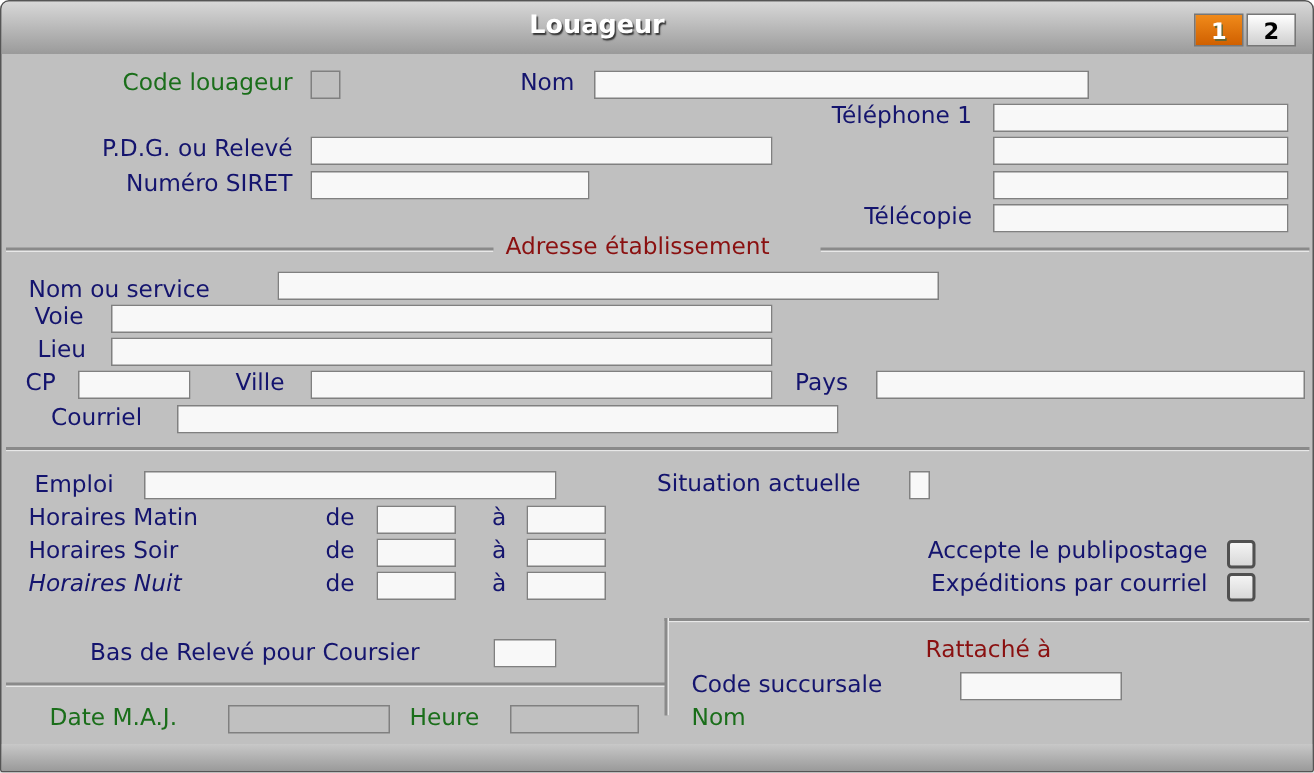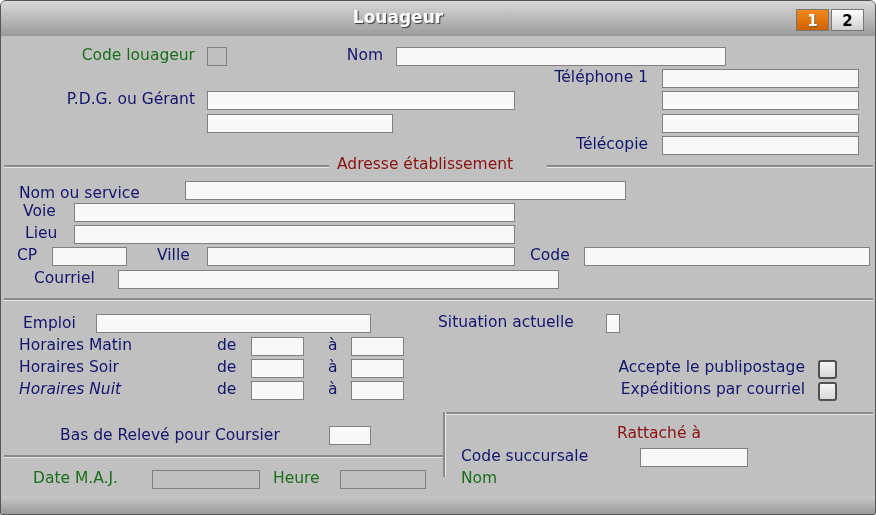--- a/index.html
+++ b/index.html
@@ -33,25 +33,26 @@
 
   <div class="lbl green r" style="left:20px; top:45px; width:174px;">Code louageur</div>
   <input class="fld ro" style="left: 206px; top: 46px; width: 20px;" readonly="" value="">
 
   <div class="lbl r" style="left:300px; top:45px; width:82px;">Nom</div>
   <input class="fld" style="left: 395px; top: 46px; width: 330px;" value="">
 
   <div class="lbl r" style="left:480px; top:67px; width:167px;">Téléphone 1</div>
   <input class="fld" style="left: 661px; top: 68px; width: 197px;" value="">
 
-  <div class="lbl r" style="left:20px; top:89px; width:174px;">P.D.G. ou Gérant</div>
+  <div class="lbl r" style="left:20px; top:89px; width:174px;">P.D.G. ou Relevé</div>
   <input class="fld" style="left: 206px; top: 90px; width: 308px;" value="">
 
   <input class="fld" style="left: 661px; top: 90px; width: 197px;" value="">
 
+  <div class="lbl r" style="left:20px; top:112px; width:174px;">Numéro SIRET</div>
   <input class="fld" style="left: 206px; top: 113px; width: 186px;" value="">
 
   <input class="fld" style="left: 661px; top: 113px; width: 197px;" value="">
 
   <div class="lbl r" style="left:480px; top:134px; width:167px;">Télécopie</div>
   <input class="fld" style="left: 661px; top: 135px; width: 197px;" value="">
 
   <div class="sep" style="left:3px; top:164px; width:325px;"></div>
   <div class="lbl red" style="left:336px; top:154px;">Adresse établissement</div>
   <div class="sep" style="left:546px; top:164px; width:326px;"></div>
@@ -64,21 +65,21 @@
 
   <div class="lbl" style="left:24px; top:223px;">Lieu</div>
   <input class="fld" style="left: 73px; top: 224px; width: 441px;" value="">
 
   <div class="lbl" style="left:16px; top:245px;">CP</div>
   <input class="fld" style="left: 51px; top: 246px; width: 75px;" value="">
 
   <div class="lbl" style="left:156px; top:245px;">Ville</div>
   <input class="fld" style="left: 206px; top: 246px; width: 308px;" value="">
 
-  <div class="lbl" style="left:529px; top:245px;">Code</div>
+  <div class="lbl" style="left:529px; top:245px;">Pays</div>
   <input class="fld" style="left: 583px; top: 246px; width: 286px;" value="">
 
   <div class="lbl" style="left:33px; top:268px;">Courriel</div>
   <input class="fld" style="left: 117px; top: 269px; width: 441px;" value="">
 
   <div class="sep" style="left:3px; top:297px; width:869px;"></div>
 
   <div class="lbl" style="left:22px; top:313px;">Emploi</div>
   <input class="fld" style="left: 95px; top: 313px; width: 275px;" value="">
 

